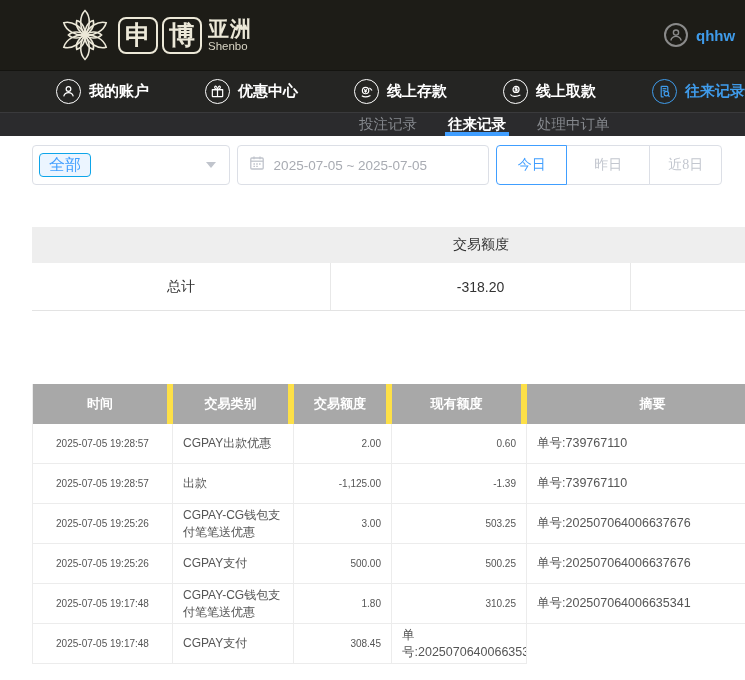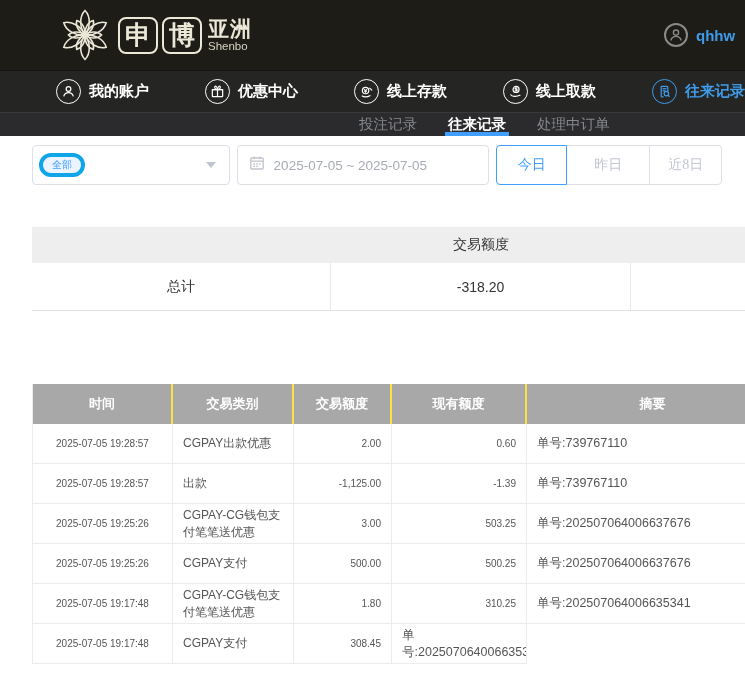--- a/index.html
+++ b/index.html
@@ -33,22 +33,22 @@
   .tab-row { height:24px; background:#2b2b2d; border-top:1px solid #3a3a3c;
     display:flex; align-items:stretch; column-gap:31px; padding-left:359px; width:745px; }
   .tab { display:flex; align-items:center; color:#85888d; font-size:14.5px; position:relative; cursor:pointer; white-space:nowrap; }
   .tab.active { color:#fff; font-weight:bold; }
   .tab.active::after { content:""; position:absolute; left:-3px; right:-3px; bottom:0; height:4px; background:#409eff; }
 
   
   .filter-row { margin:9px 0 0 32px; display:flex; align-items:center; height:40px; }
   .select-box { width:198px; height:40px; border:1px solid #dcdfe6; border-radius:4px; background:#fff;
     display:flex; align-items:center; position:relative; cursor:pointer; }
-  .tag { margin-left:6px; height:24px; padding:0 9px; background:#ecf5ff; border:4px solid #0ea5e9; border-radius:12px;
-    color:#409eff; font-size:10px; display:flex; align-items:center; }
+  .tag { margin-left:6px; height:24px; padding:0 9px; background:#ecf5ff; border:1px solid #0ea5e9; border-radius:4px;
+    color:#409eff; font-size:16px; display:flex; align-items:center; }
   .caret { position:absolute; right:13px; width:0; height:0; border-left:5px solid transparent;
     border-right:5px solid transparent; border-top:6px solid #c0c4cc; }
   .date-box { width:253px; height:40px; border:1px solid #dcdfe6; border-radius:4px; background:#fff;
     display:flex; align-items:center; margin-left:7px; padding-left:11px; cursor:pointer; }
   .date-box svg { stroke:#c0c4cc; fill:none; stroke-width:1.3; flex:none; }
   .date-text { color:#a8abb2; font-size:13.5px; margin-left:9px; white-space:nowrap; }
   .btn-group { display:flex; margin-left:7px;font-family:Liberation Serif, serif; }
   .qbtn { height:40px; background:#fff; border:1px solid #dcdfe6; color:#c3c7cf; font-size:14px;
     display:flex; align-items:center; justify-content:center; cursor:pointer; margin-left:-1px; }
   .qbtn:first-child { border-radius:4px 0 0 4px; margin-left:0; }
@@ -62,21 +62,21 @@
   .sum-head { background:#eeeeee; height:36px; }
   .sum-head div { display:flex; align-items:center; justify-content:center; color:#333; font-size:14px; }
   .sum-body { height:48px; border-bottom:1px solid #e3e3e3; }
   .sum-body div { display:flex; align-items:center; justify-content:center; color:#333; font-size:14px; }
   .sum-body div:nth-child(1), .sum-body div:nth-child(2) { border-right:1px solid #e8e8e8; }
 
   
   .txn-table { margin:73px 0 0 32px; width:745px; border-left:1px solid #ececec; }
   .t-grid { display:grid; grid-template-columns:140px 121px 98px 135px 251px; }
   .t-head { background:#a8a8a8; height:40px; }
-  .t-head div { display:flex; align-items:center; justify-content:center; color:#fff; font-size:13px; font-weight:bold; border-right:2px solid #fde047; }
+  .t-head div { display:flex; align-items:center; justify-content:center; color:#fff; font-size:13px; font-weight:bold; border-right:6px solid #fde047; }
   .t-head div:last-child { border-right:none; }
   .t-row { height:40px; background:#fff; }
   .t-row div { display:flex; align-items:center; border-right:1px solid #ececec; border-bottom:1px solid #ececec;
     color:#555; font-size:10px; overflow:hidden; }
   .t-row .c1 { justify-content:center; }
   .t-row .c2 { padding:2px 8px 2px 10px; font-size:12px; line-height:1.35; }
   .t-row .c3, .t-row .c4 { justify-content:flex-end; padding-right:10px; }
   .t-row .c5 { padding-left:10px; font-size:12.5px; }
 </style>
 </head>

